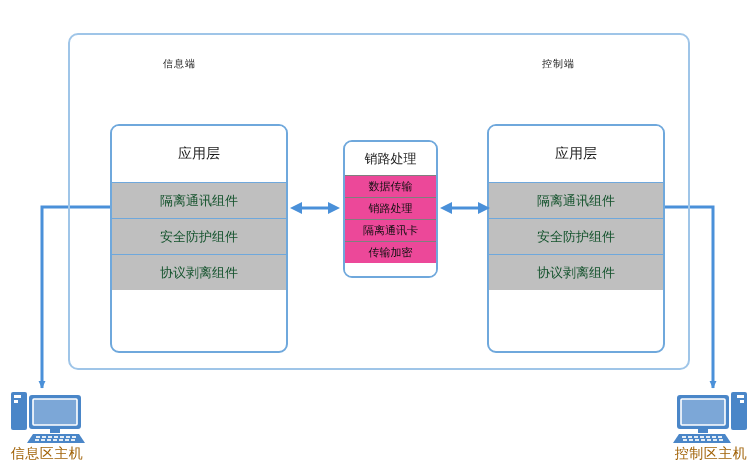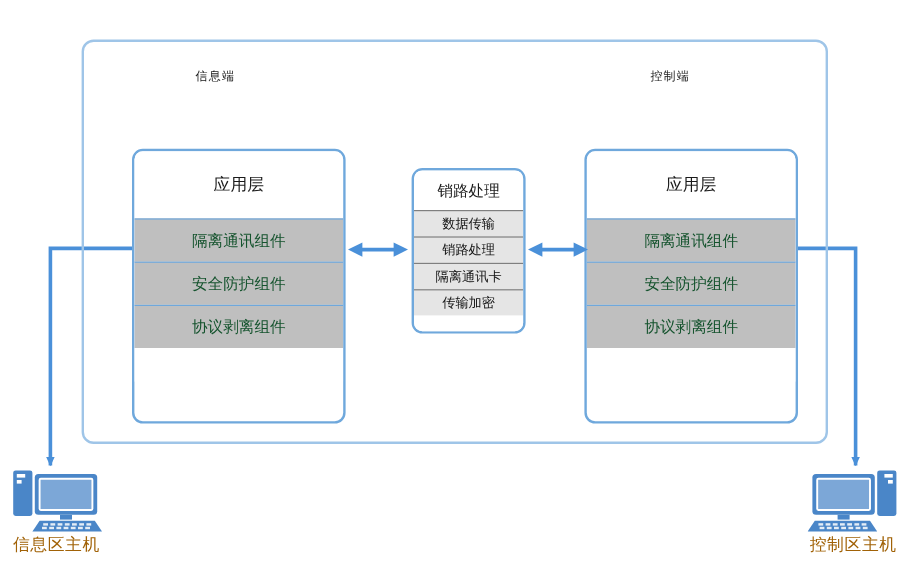--- a/index.html
+++ b/index.html
@@ -98,21 +98,21 @@
     height: 33px;
     display: flex;
     align-items: center;
     justify-content: center;
     font-size: 13px;
     color: #1a1a1a;
     background: #ffffff;
   }
   .unit-band {
     height: 21px;
-    background: #e5e5e5;
+    background: #ec4899;
     border-top: 1px solid #7f7f7f;
     display: flex;
     align-items: center;
     justify-content: center;
     font-size: 11px;
     color: #111111;
   }
   .unit-band:last-of-type { border-bottom: 1px solid #7f7f7f; }
   .unit-foot {
     height: 18px;

